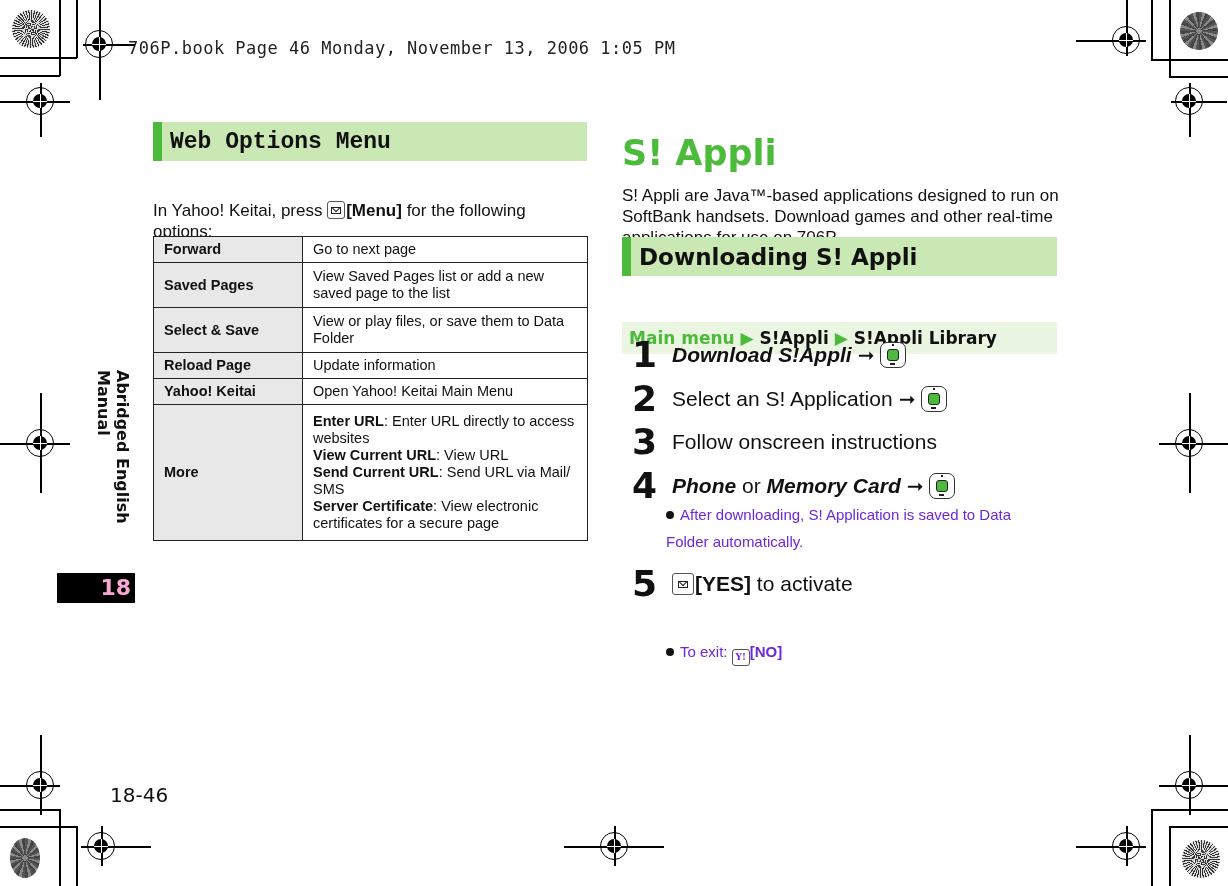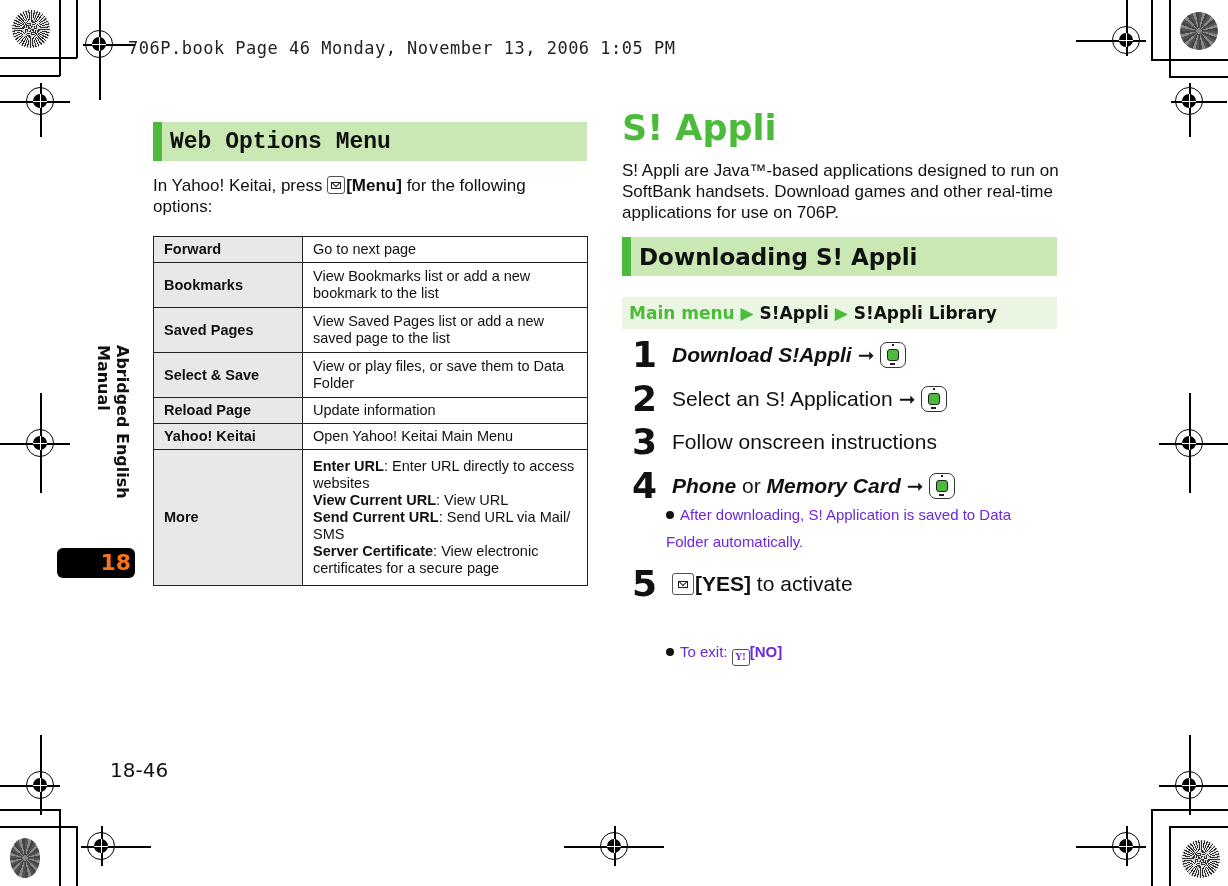--- a/index.html
+++ b/index.html
@@ -1,17 +1,17 @@
 <!DOCTYPE html>
 <html><head>
 <meta charset="utf-8">
 <style>
   html,body{margin:0;padding:0;background:#fff;}
   body{width:1228px;height:886px;position:relative;overflow:hidden;font-family:"DejaVu Sans","Liberation Sans",sans-serif;color:#111;}
-  .abs{position:absolute;}
+  .abs{position:absolute;margin-top:25px;}
   .reg{position:absolute;width:0;height:0;}
   .reg .h{position:absolute;height:1.5px;background:#000;}
   .reg .v{position:absolute;width:1.5px;background:#000;}
   .reg .ring{position:absolute;width:26px;height:26px;border:1px solid #000;border-radius:50%;left:-14px;top:-14px;}
   .reg .dot{position:absolute;width:14px;height:14px;background:#000;border-radius:50%;left:-7px;top:-7px;}
   .reg .ch{position:absolute;height:1px;background:#fff;left:-7px;width:14px;top:0;}
   .reg .cv{position:absolute;width:1px;background:#fff;top:-7px;height:14px;left:0;}
   .rosette{position:absolute;width:38px;height:38px;border-radius:50%;
     background:repeating-conic-gradient(#333 0deg 4deg,#ddd 4deg 9deg);}
   .rosette.dark{background:repeating-conic-gradient(#555 0deg 10deg,#888 10deg 20deg,#444 20deg 30deg);}
@@ -151,44 +151,40 @@
     <div class="dot"></div>
     <div class="ch"></div>
     <div class="cv"></div>
   </div>
 
 <div class="header-line">706P.book  Page 46  Monday, November 13, 2006  1:05 PM</div>
 
 <div class="abs" style="left:112px;top:345px;width:20px;height:200px;writing-mode:vertical-rl;font-family:'DejaVu Sans',sans-serif;font-weight:bold;font-size:16px;color:#111;text-align:left;">
   <span>Abridged English Manual</span>
 </div>
-<div class="abs" style="left:57px;top:548px;width:78px;height:30px;background:#000;color:#f97316;font-family:'DejaVu Sans',sans-serif;font-weight:bold;font-size:22px;text-align:right;padding-right:4px;box-sizing:border-box;line-height:30px;border-radius:6px;">
+<div class="abs" style="left:57px;top:548px;width:78px;height:30px;background:#000;color:#f9a8d4;font-family:'DejaVu Sans',sans-serif;font-weight:bold;font-size:22px;text-align:right;padding-right:4px;box-sizing:border-box;line-height:30px;">
   <span>18</span>
 </div>
 
 <div class="abs" style="left:110px;top:758px;font-family:'DejaVu Sans',sans-serif;font-size:20px;color:#111;">18-46</div>
 
 <div class="section-bar" style="left:153px;top:122px;width:434px;height:39px;font-family:Liberation Mono, monospace;">
   <span>Web Options Menu</span>
 </div>
 
 <div class="abs body-text" style="left:153px;top:175px;width:440px;">
   <span>In Yahoo! Keitai, press </span><span class="key-icon"><span class="env"></span></span><b>[Menu]</b><span> for the following</span><br>
   <span>options:</span>
 </div>
 
 <table class="opts">
   <tbody>
       <tr style="height:26px;">
         <td class="k">Forward</td>
         <td>Go to next page</td>
-      </tr>
-  <tr style="height:45px;">
-        <td class="k">Bookmarks</td>
-        <td>View Bookmarks list or add a new bookmark to the list</td>
       </tr>
   <tr style="height:45px;">
         <td class="k">Saved Pages</td>
         <td>View Saved Pages list or add a new saved page to the list</td>
       </tr>
   <tr style="height:45px;">
         <td class="k">Select &amp; Save</td>
         <td>View or play files, or save them to Data Folder</td>
       </tr>
   <tr style="height:26px;">

